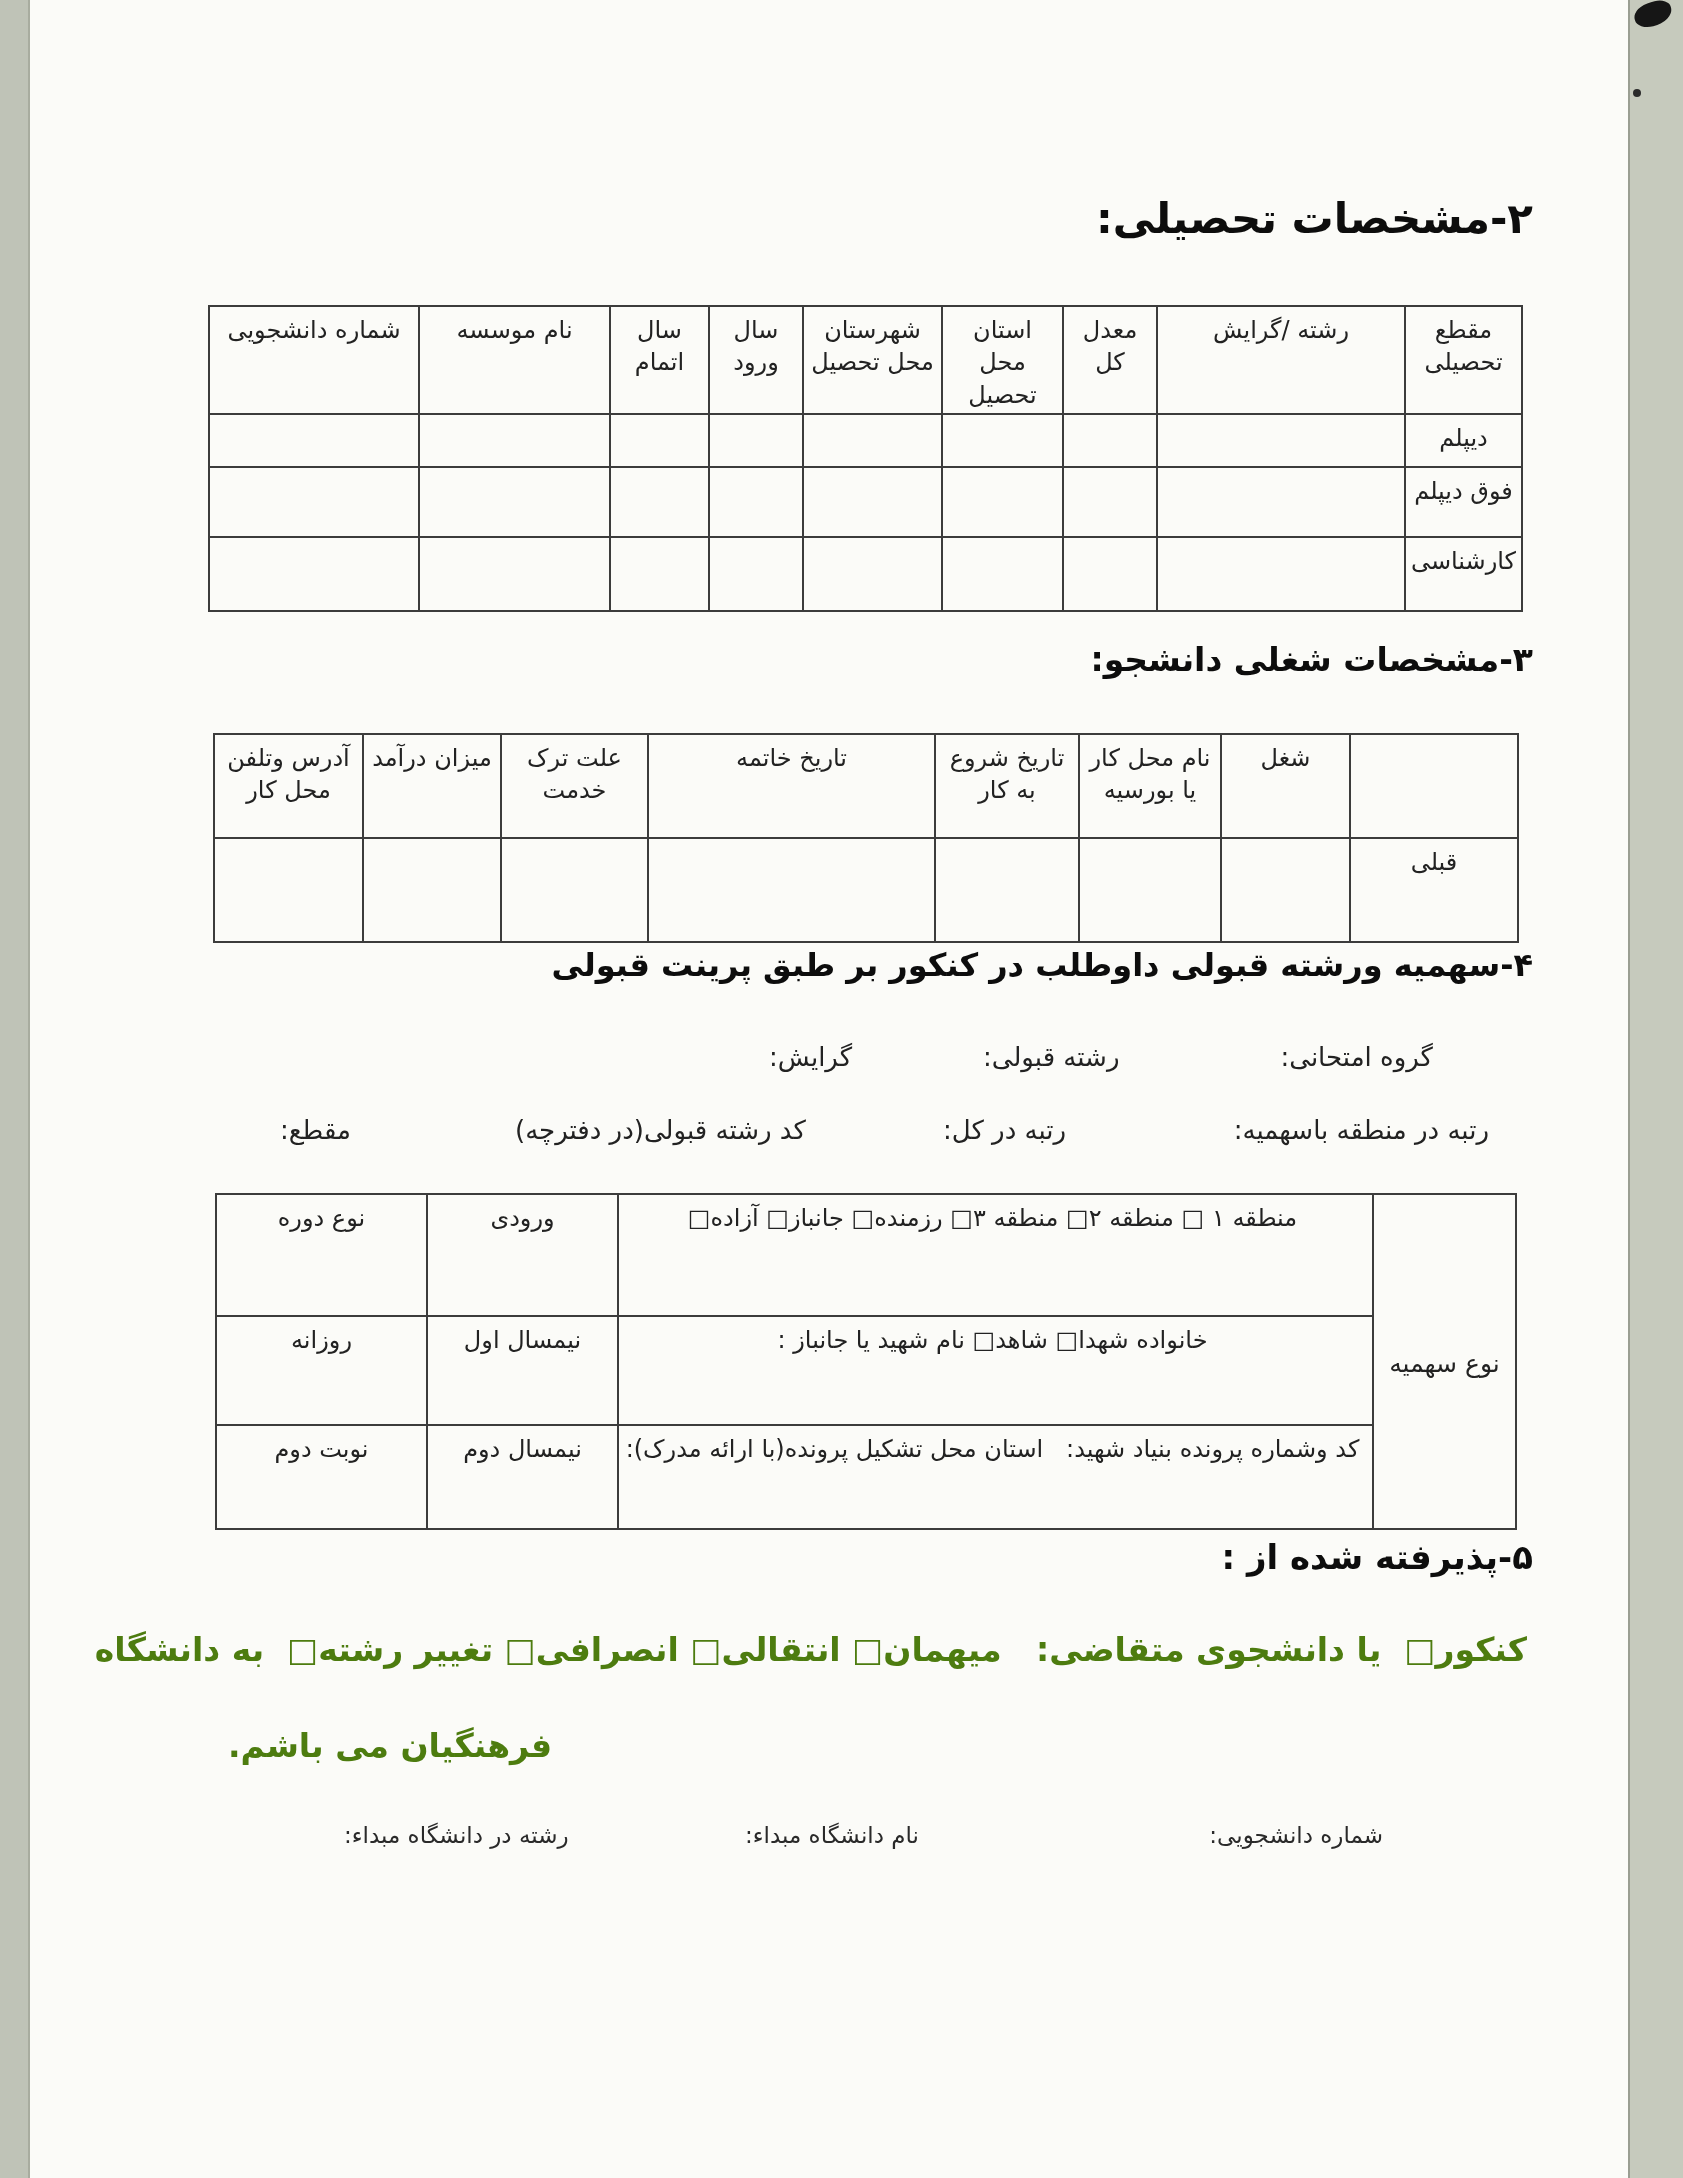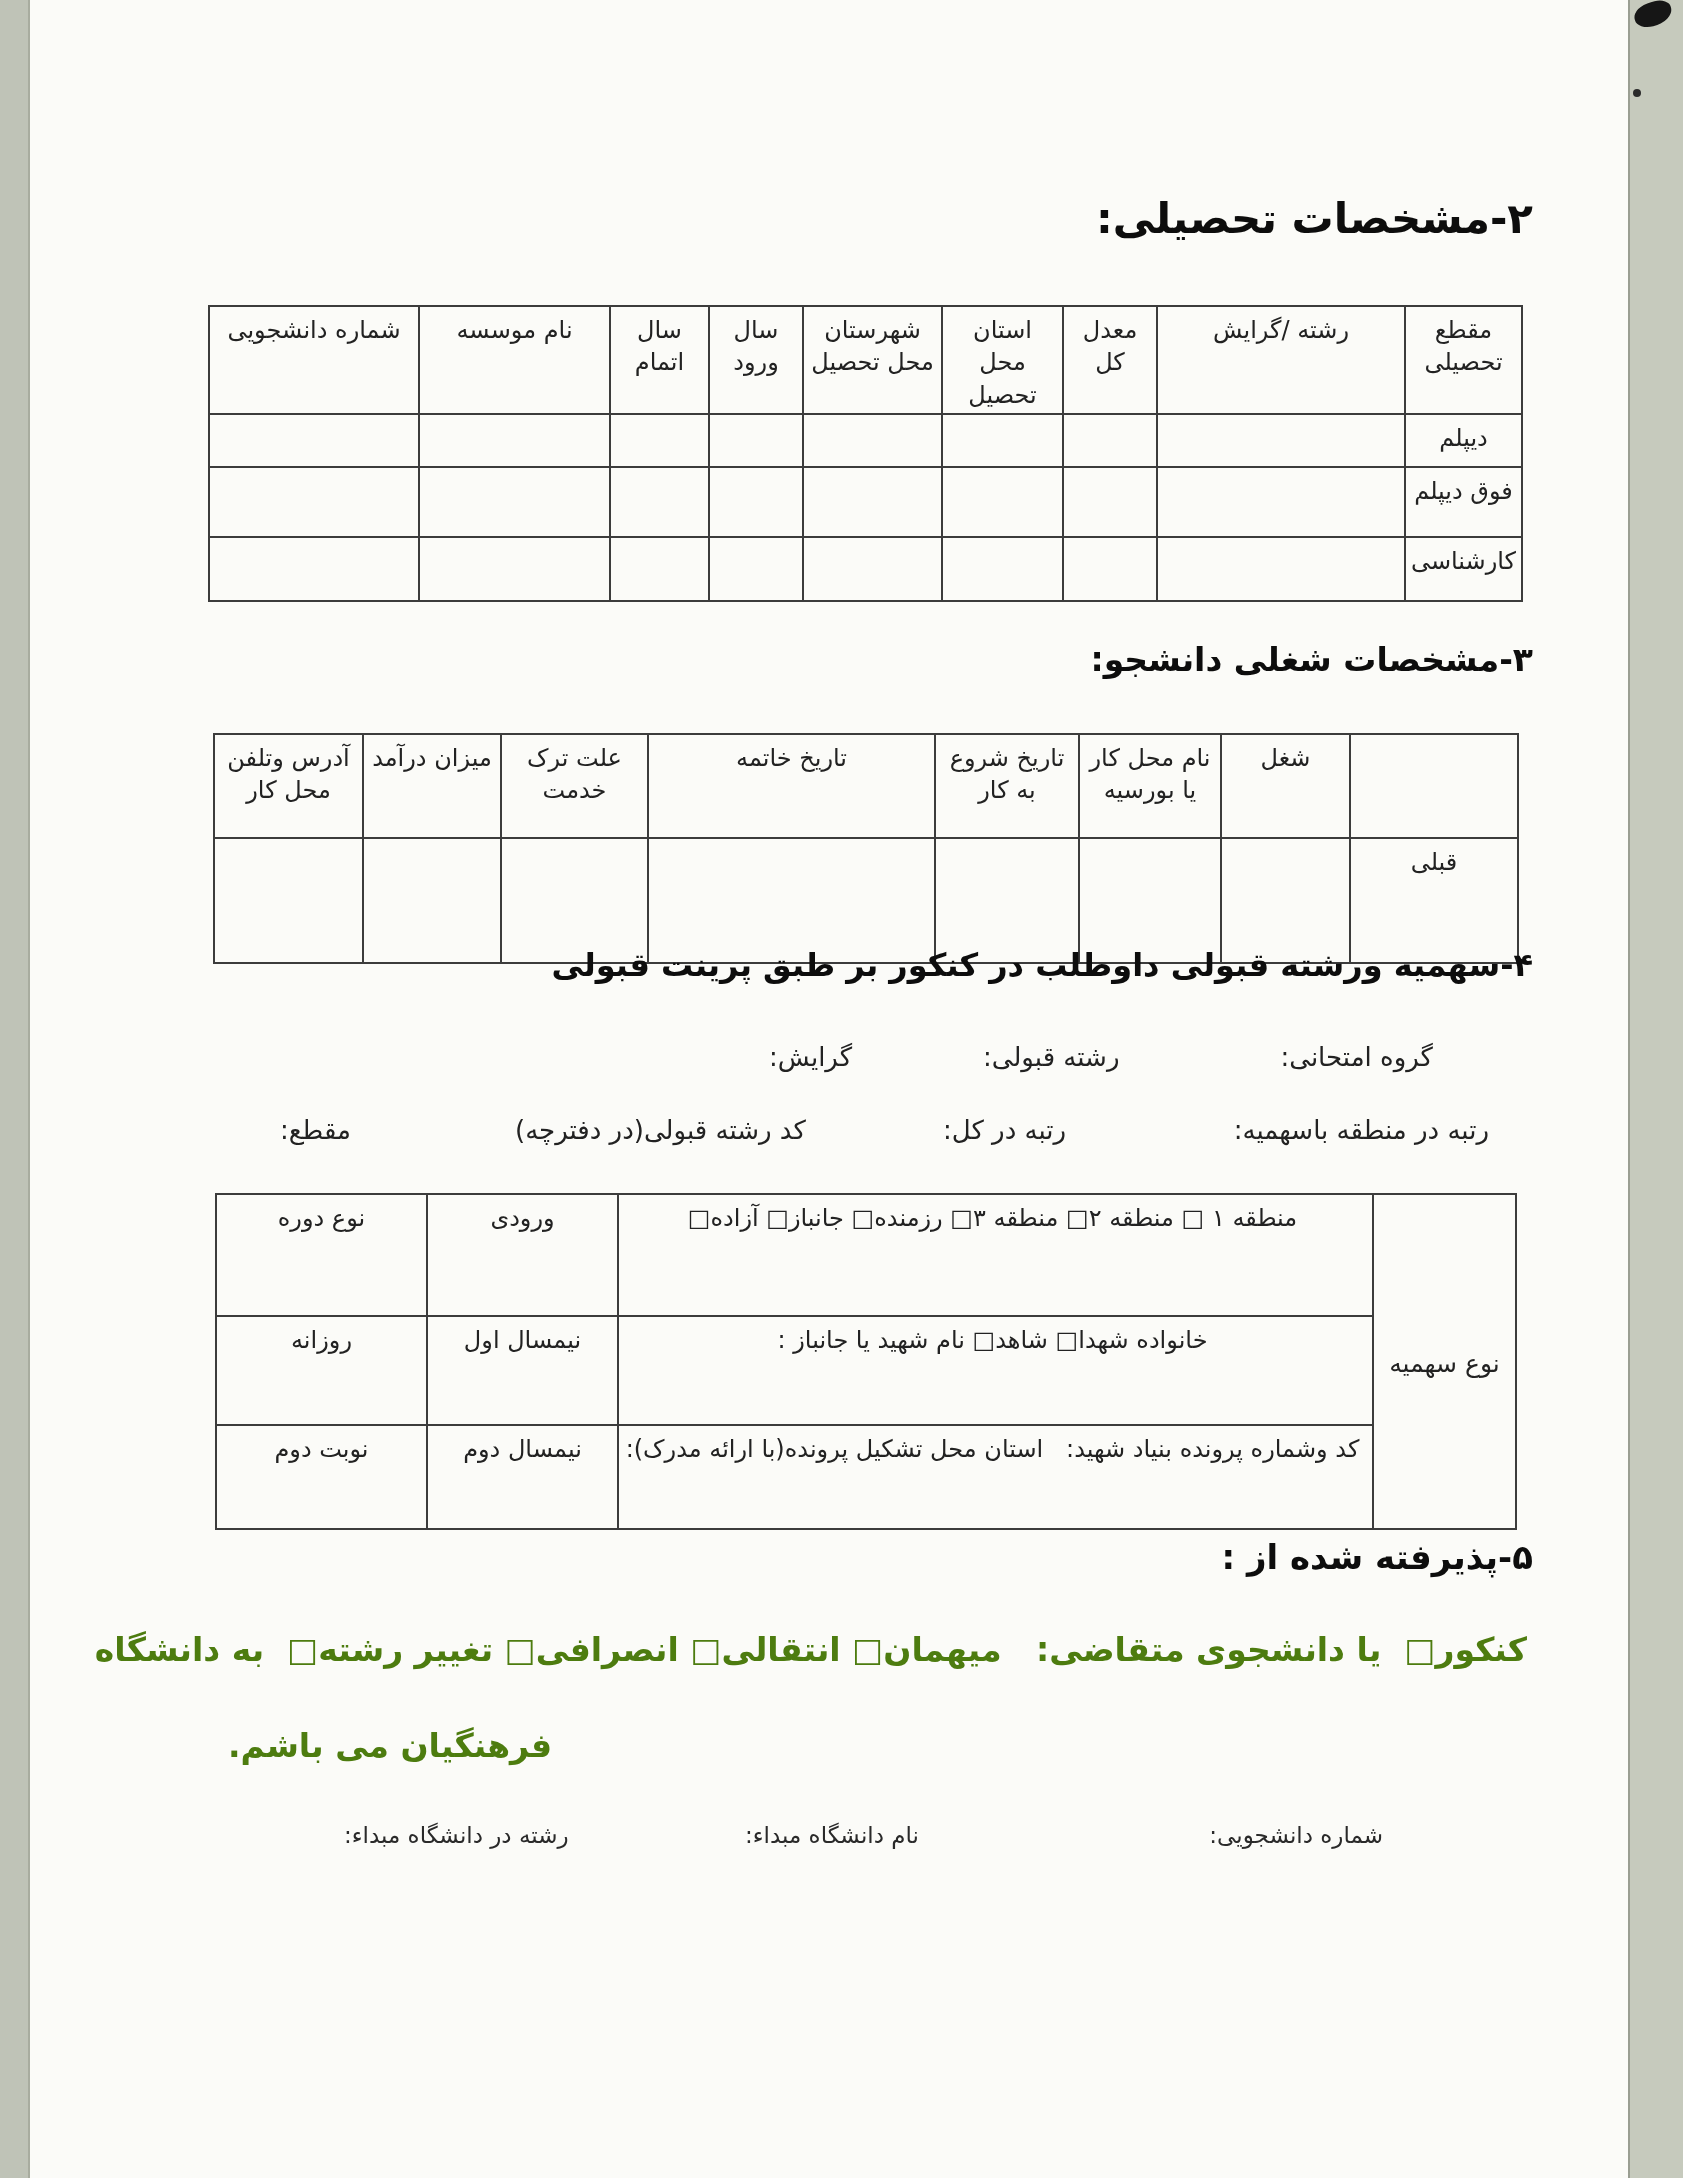--- a/index.html
+++ b/index.html
@@ -42,25 +42,25 @@
     font-size:24px;
     line-height:1.35;
     padding:7px 4px 2px 4px;
     color:#222;
     overflow:hidden;
   }
   #t1 { top:305px; left:208px; width:1312px; }
   #t1 tr:nth-child(1) { height:103px; }
   #t1 tr:nth-child(2) { height:53px; }
   #t1 tr:nth-child(3) { height:70px;margin-top:32px; }
-  #t1 tr:nth-child(4) { height:64px;padding-left:32px; }
+  #t1 tr:nth-child(4) { height:74px;padding-left:32px; }
 
   #t2 { top:733px; left:213px; width:1302px; }
   #t2 tr:nth-child(1) { height:104px; }
-  #t2 tr:nth-child(2) { height:125px; }
+  #t2 tr:nth-child(2) { height:104px; }
 
   #t3 { top:1193px; left:215px; width:1300px; }
   #t3 tr:nth-child(1) { height:122px; }
   #t3 tr:nth-child(2) { height:109px; }
   #t3 tr:nth-child(3) { height:104px; }
   #t3 td.side { vertical-align:middle; font-size:25px; }
   #t3 td.chk  { text-align:center; padding-right:10px; font-size:24px; }
 
   .lbl { position:absolute; font-size:26px; color:#222; white-space:nowrap; }
   .lbl-sm { position:absolute; font-size:23px; color:#2a2a2a; white-space:nowrap; }

